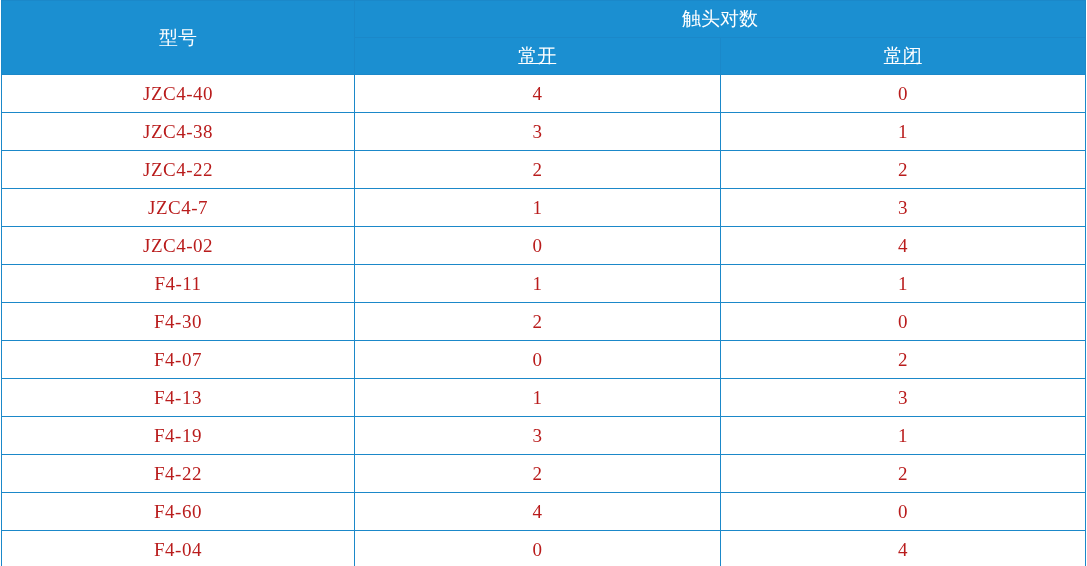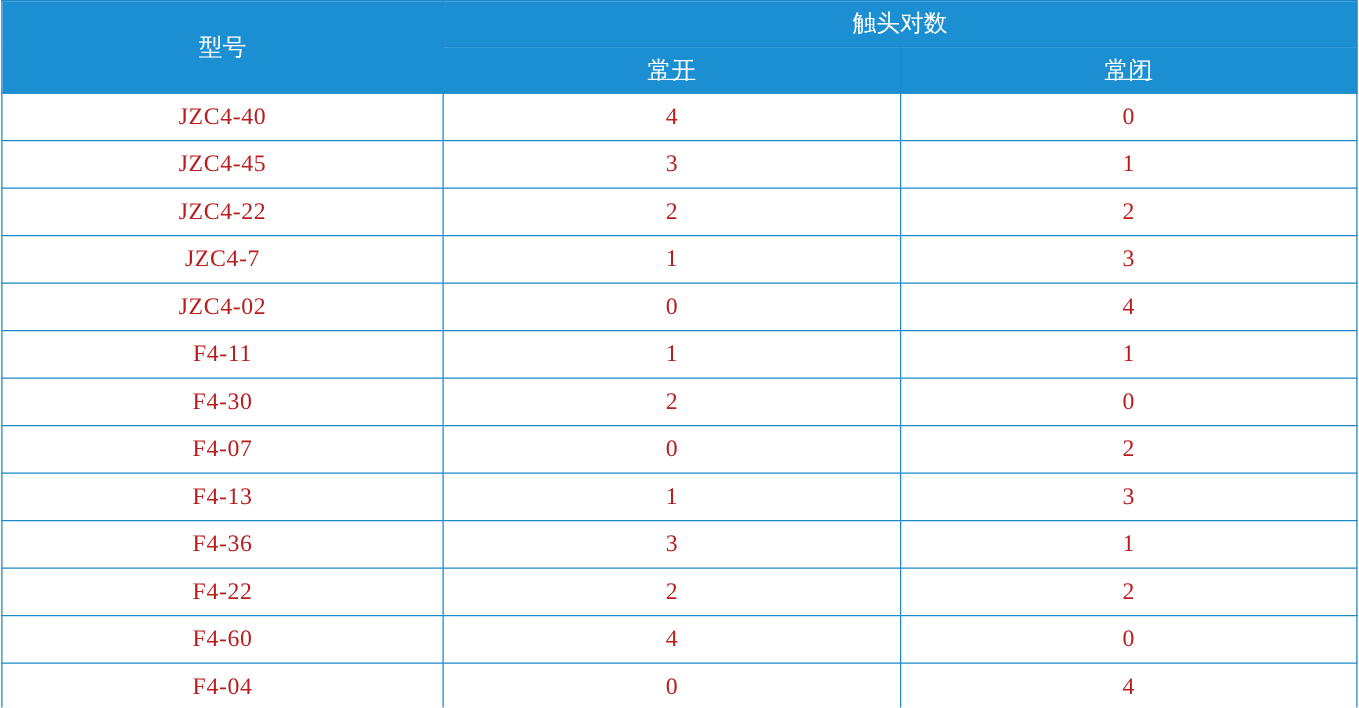--- a/index.html
+++ b/index.html
@@ -76,21 +76,21 @@
         <th class="sub-head">常闭</th>
       </tr>
     </thead>
     <tbody>
       <tr>
         <td class="model-cell">JZC4-40</td>
         <td>4</td>
         <td>0</td>
       </tr>
       <tr>
-        <td class="model-cell">JZC4-45</td>
+        <td class="model-cell">JZC4-38</td>
         <td>3</td>
         <td>1</td>
       </tr>
       <tr>
         <td class="model-cell">JZC4-22</td>
         <td>2</td>
         <td>2</td>
       </tr>
       <tr>
         <td class="model-cell">JZC4-7</td>
@@ -116,21 +116,21 @@
         <td class="model-cell">F4-07</td>
         <td>0</td>
         <td>2</td>
       </tr>
       <tr>
         <td class="model-cell">F4-13</td>
         <td>1</td>
         <td>3</td>
       </tr>
       <tr>
-        <td class="model-cell">F4-36</td>
+        <td class="model-cell">F4-19</td>
         <td>3</td>
         <td>1</td>
       </tr>
       <tr>
         <td class="model-cell">F4-22</td>
         <td>2</td>
         <td>2</td>
       </tr>
       <tr>
         <td class="model-cell">F4-60</td>

